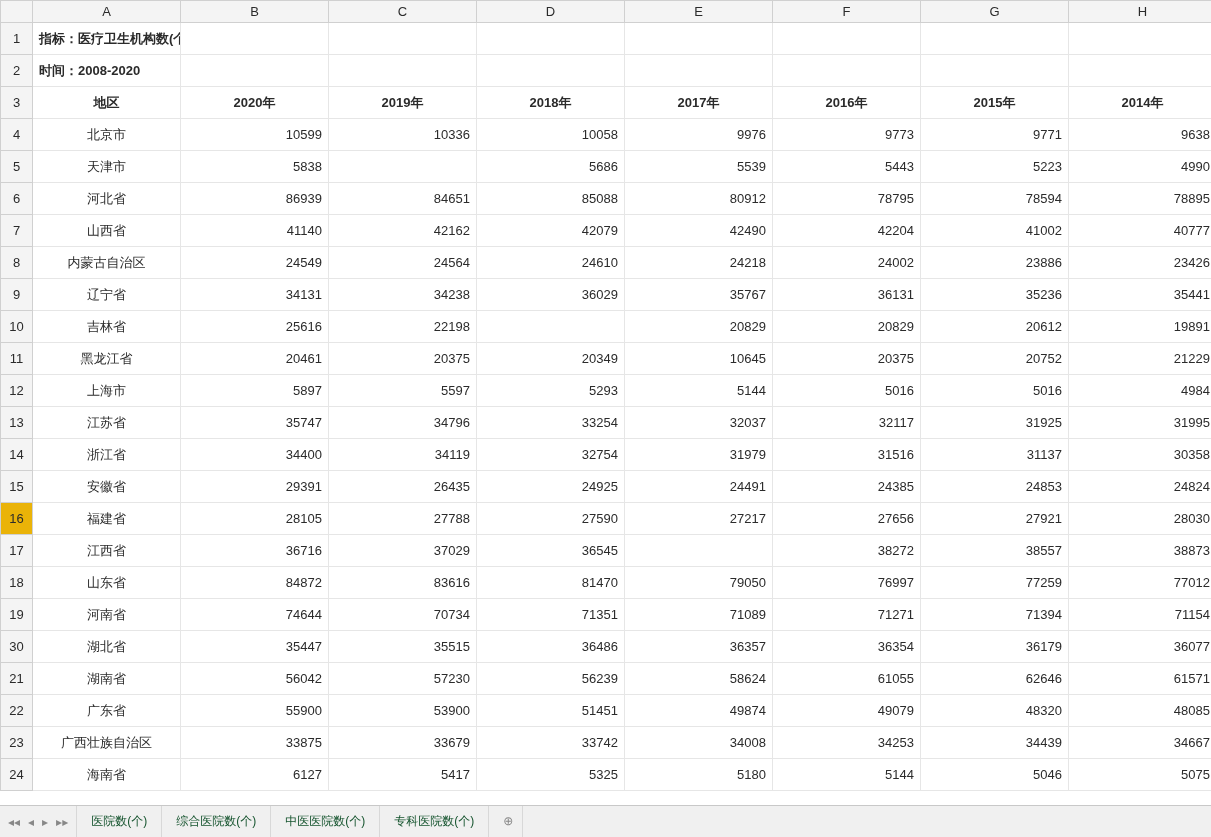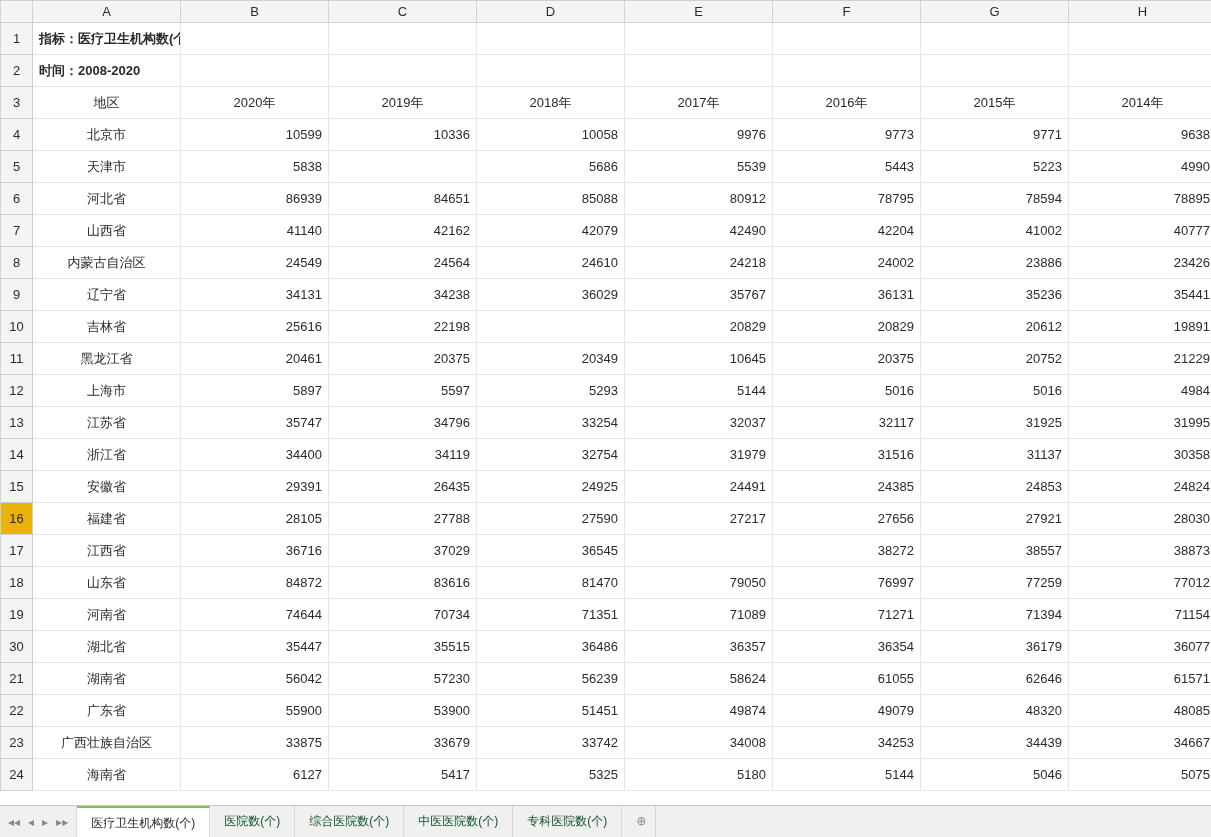--- a/index.html
+++ b/index.html
@@ -51,21 +51,21 @@
     border: 1px solid #e6e6e6;
     padding: 0 6px;
     height: 32px;
     white-space: nowrap;
     overflow: hidden;
   }
   td.text { text-align: center; }
   td.num  { text-align: right; }
   td.hdr  { text-align: center; }
   tr.title-row td, tr.sub-row td { font-weight: bold; text-align:left;}
-  tr.header-row td { font-weight: normal; text-align:center;margin-left:12px; }
+  tr.header-row td { font-weight: bold; text-align:center;margin-left:12px; }
 
   
   .tabs {
     position: absolute;
     left: 0; right: 0; bottom: 0;
     height: 32px;
     background: #f0f0f0;
     border-top: 1px solid #c8c8c8;
     display: flex;
     align-items: stretch;
@@ -382,19 +382,18 @@
   </table>
 </div>
 
 <div class="tabs">
   <div class="tab-nav">
     <span>◂◂</span>
     <span>◂</span>
     <span>▸</span>
     <span>▸▸</span>
   </div>
-<div class="tab active">医疗卫生机构数(个)</div>
     <div class="tab">医院数(个)</div>
     <div class="tab">综合医院数(个)</div>
     <div class="tab">中医医院数(个)</div>
     <div class="tab">专科医院数(个)</div>
     <div class="tab add">⊕</div>
   </div>
 
 </body></html>

